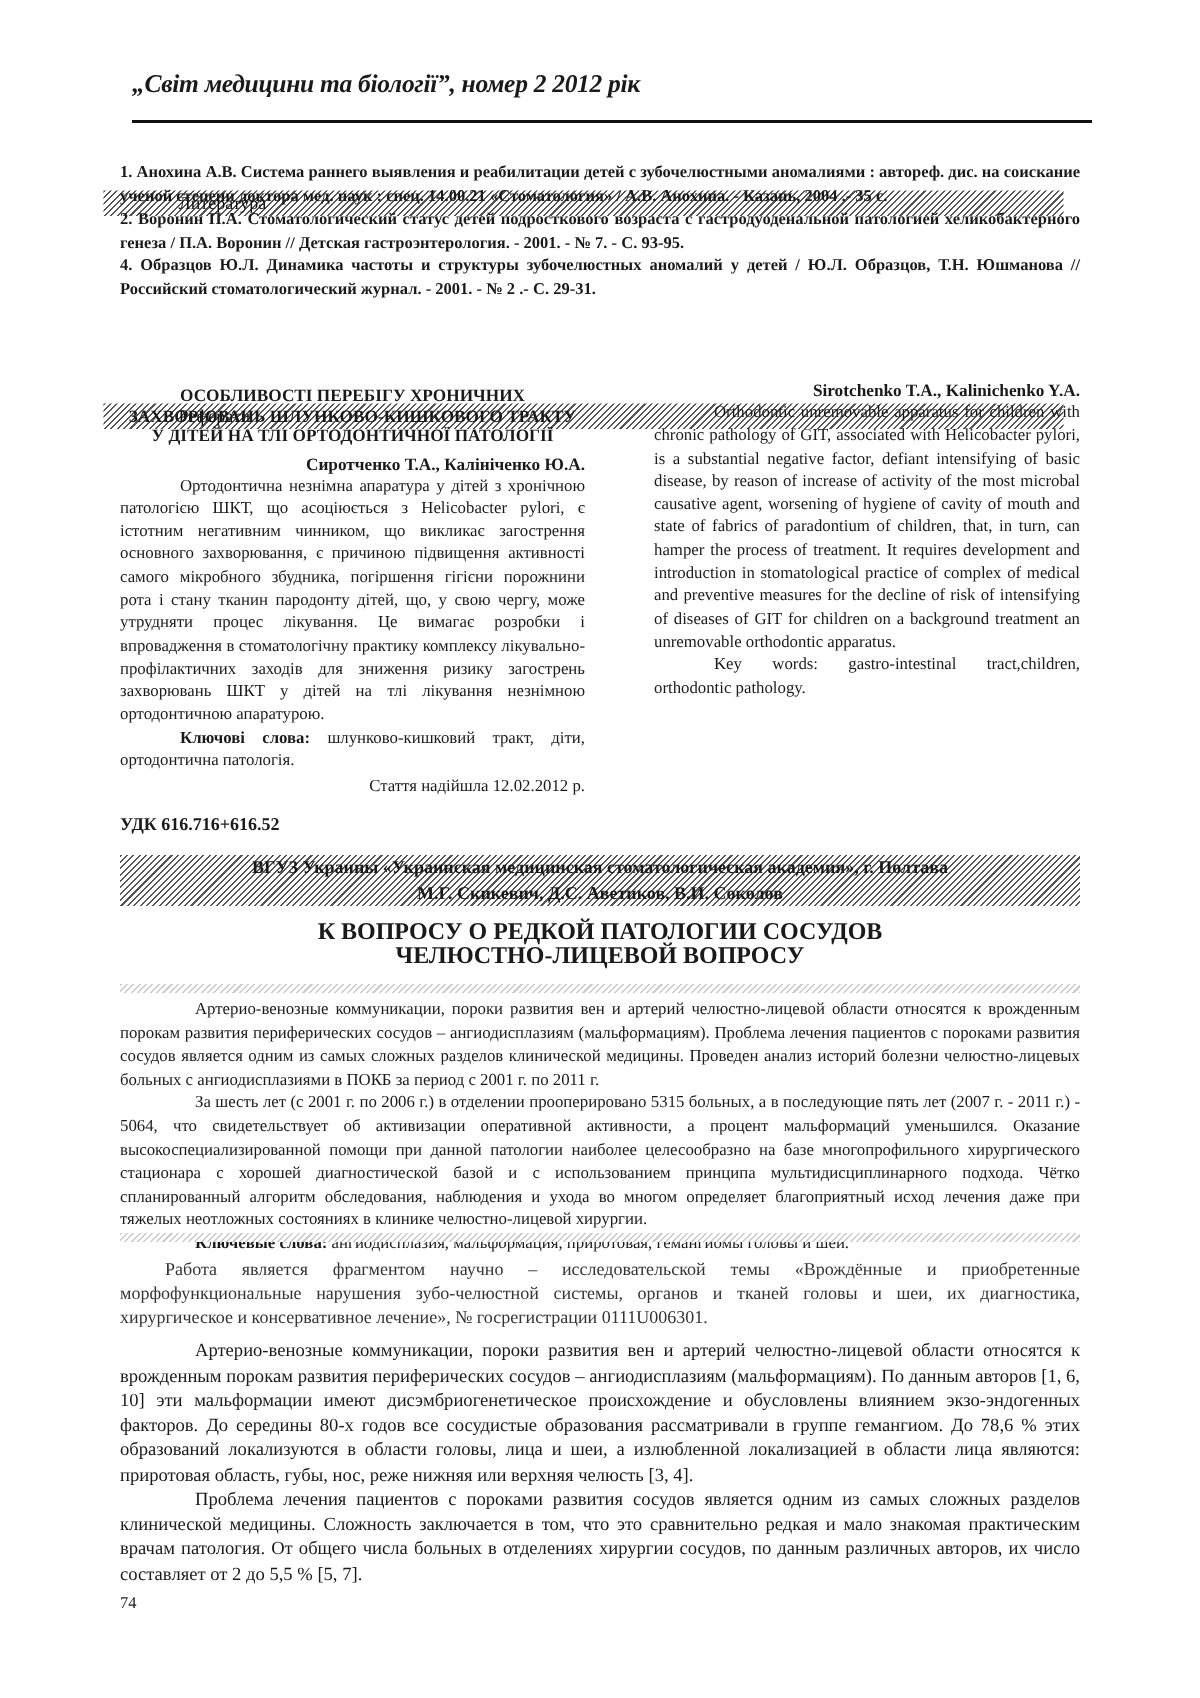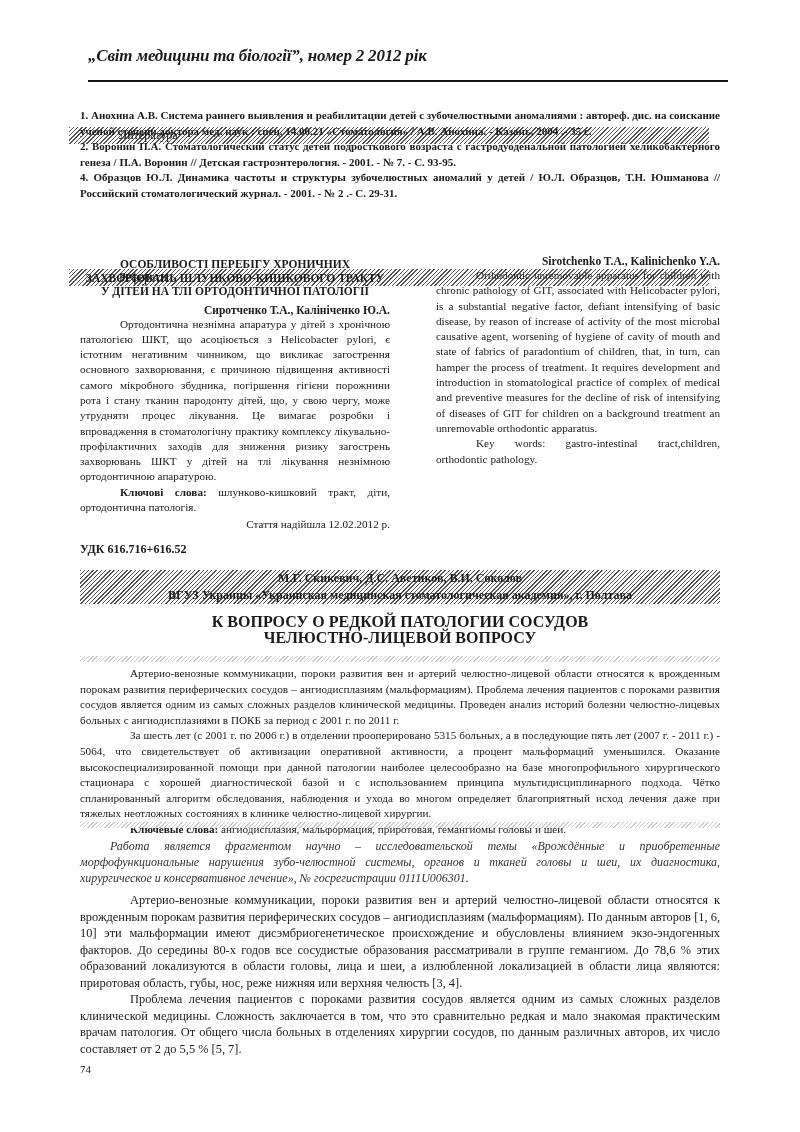--- a/index.html
+++ b/index.html
@@ -28,21 +28,21 @@
          text-align: center; font-weight: bold; font-size: 12px; line-height: 17px; }
   .article-title { position: absolute; left: 80px; top: 614px; width: 640px; text-align: center;
          font-weight: bold; font-size: 16px; line-height: 16px; }
   .wave { position: absolute; left: 80px; width: 640px; height: 6px;
           background: repeating-linear-gradient(135deg, #ccc 0px, #ccc 1px, #fff 1px, #fff 3px); }
   .abstract { position: absolute; left: 80px; top: 666px; width: 640px; font-size: 11.2px;
           line-height: 15.6px; }
   .abstract p { margin: 0; text-align: justify; }
   .indent2 { text-indent: 50px; }
   .note { position: absolute; left: 80px; top: 838px; width: 640px; font-size: 12px; line-height: 16px;
-          font-style: italic; text-align: justify; color: #333; }
+          text-align: justify; color: #333; }
   .note p { margin: 0; text-indent: 30px; }
   .body { position: absolute; left: 80px; top: 892px; width: 640px; font-size: 12.4px; line-height: 16.5px; }
   .body p { margin: 0; text-align: justify; text-indent: 50px; }
   .page-number { position: absolute; left: 80px; top: 1063px; font-size: 11px; }
 </style>
 </head>
 <body>
 
 <div class="journal-header">„Світ медицини та біології”, номер 2 2012 рік</div>
 
@@ -70,22 +70,22 @@
 
 <div class="col right">
   <div class="authors">Sirotchenko T.A., Kalinichenko Y.A.</div>
   <p class="indent">Orthodontic unremovable apparatus for children with chronic pathology of GIT, associated with Helicobacter pylori, is a substantial negative factor, defiant intensifying of basic disease, by reason of increase of activity of the most microbal causative agent, worsening of hygiene of cavity of mouth and state of fabrics of paradontium of children, that, in turn, can hamper the process of treatment. It requires development and introduction in stomatological practice of complex of medical and preventive measures for the decline of risk of intensifying of diseases of GIT for children on a background treatment an unremovable orthodontic apparatus.</p>
   <p class="indent">Key words: gastro-intestinal tract,children, orthodontic pathology.</p>
 </div>
 
 <div class="udk">УДК 616.716+616.52</div>
 
 <div class="authors-bar hatch">
+  <div>ВГУЗ Украины «Украинская медицинская стоматологическая академия», г. Полтава</div>
   <div>М.Г. Скикевич,  Д.С. Аветиков,  В.И. Соколов</div>
-  <div>ВГУЗ Украины «Украинская медицинская стоматологическая академия», г. Полтава</div>
 </div>
 
 <div class="article-title">
   <div>К ВОПРОСУ  О  РЕДКОЙ  ПАТОЛОГИИ  СОСУДОВ</div>
   <div>ЧЕЛЮСТНО-ЛИЦЕВОЙ  ВОПРОСУ</div>
 </div>
 
 <div class="wave" style="top:656px;"></div>
 
 <div class="abstract">

